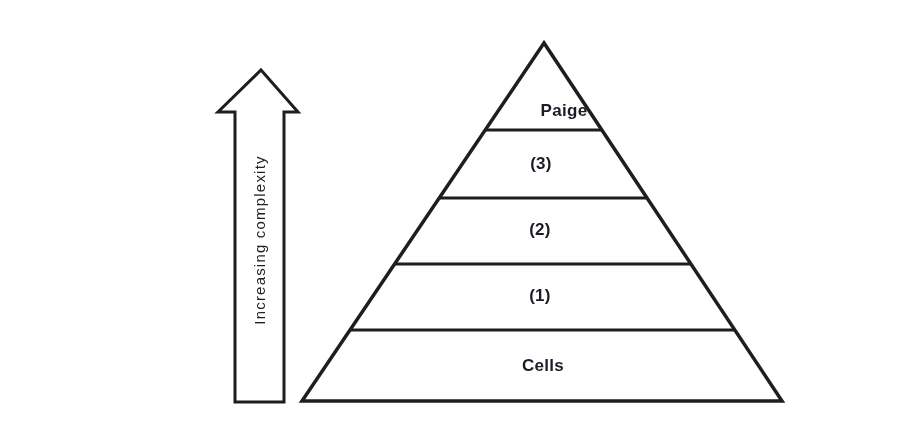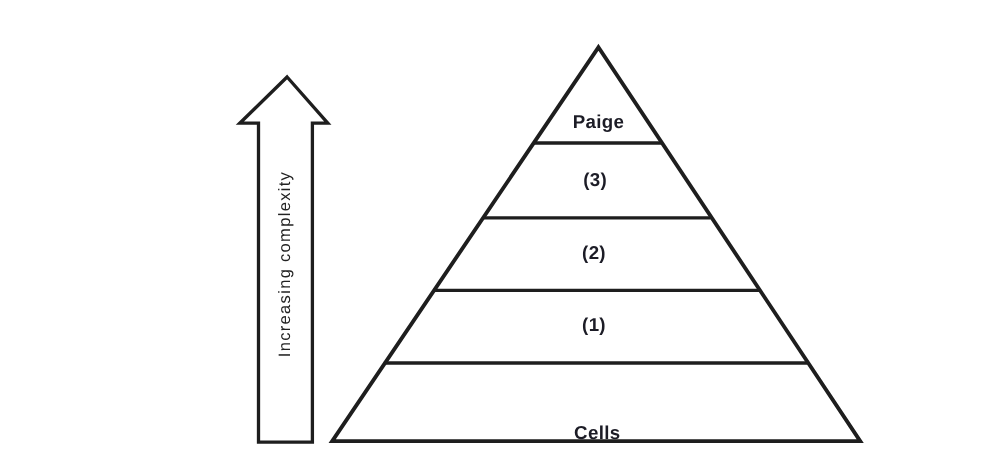--- a/index.html
+++ b/index.html
@@ -62,25 +62,25 @@
     <polygon class="shape arrow-shape" points="261,70 298,112 284,112 284,402 235,402 235,112 218,112"></polygon>
 
     <polygon class="shape pyramid-shape" points="544,43 302,401 782,401"></polygon>
 
     <line class="divider" x1="485" y1="130" x2="601" y2="130"></line>
     <line class="divider" x1="440" y1="198" x2="646" y2="198"></line>
     <line class="divider" x1="394" y1="264" x2="690" y2="264"></line>
     <line class="divider" x1="349" y1="330" x2="734" y2="330"></line>
   </svg>
 
-  <div class="level-label" style="left:544px; top:111px;">Paige</div>
+  <div class="level-label" style="left:564px; top:111px;">Paige</div>
 
   <div class="level-label" style="left:541px; top:164px;">(3)</div>
 
   <div class="level-label" style="left:540px; top:230px;">(2)</div>
 
   <div class="level-label" style="left:540px; top:296px;">(1)</div>
 
-  <div class="level-label" style="left:543px; top:366px;margin-top:28px;">Cells</div>
+  <div class="level-label" style="left:543px; top:366px;">Cells</div>
 
   <div class="arrow-label">Increasing complexity</div>
 
 </div>
 
 </body></html>

